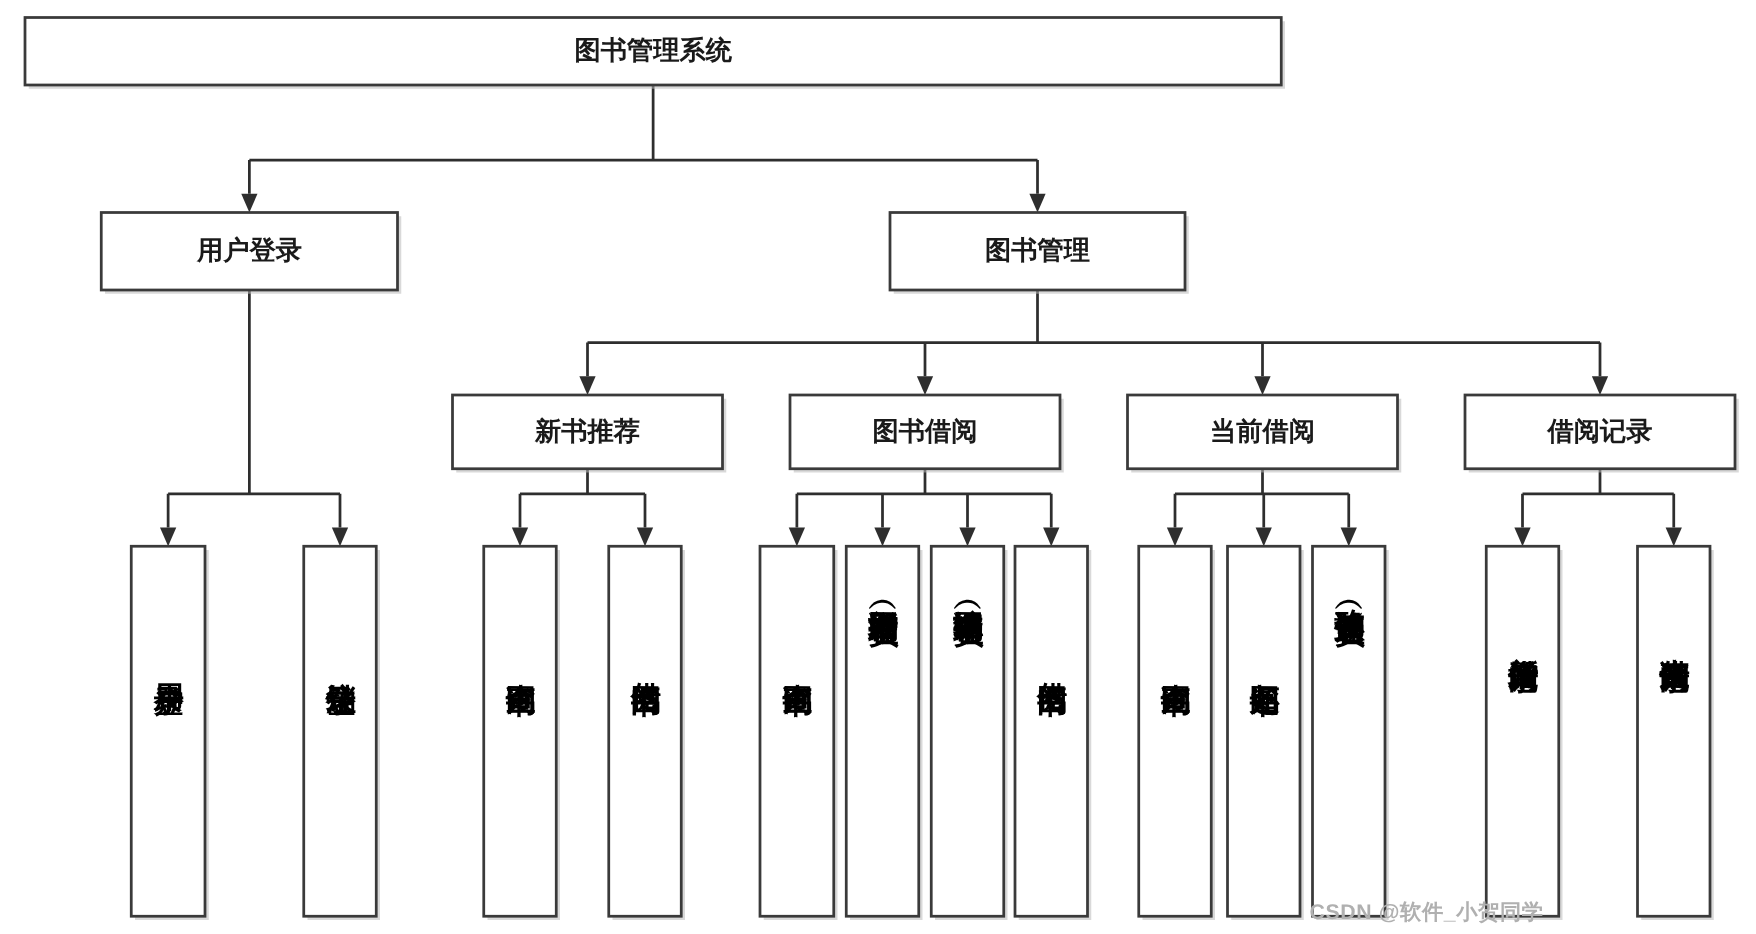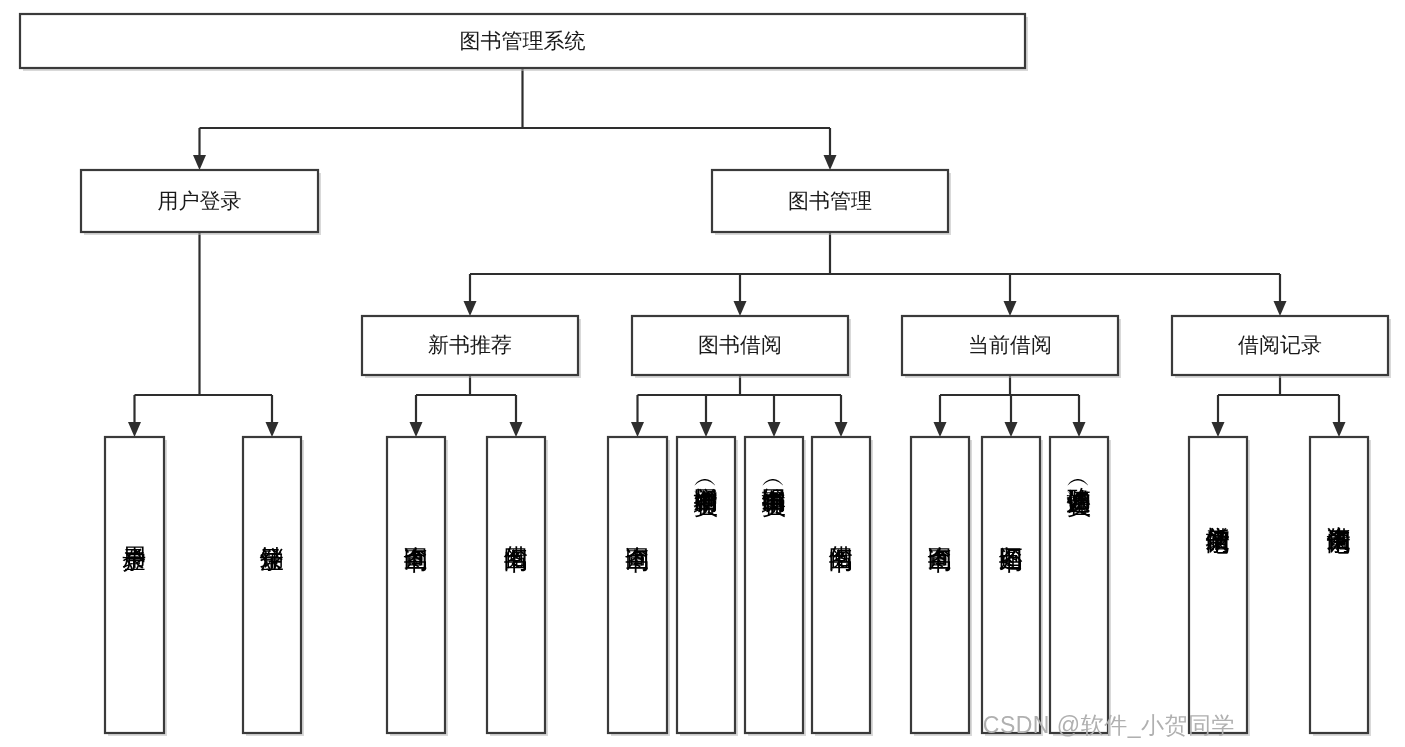--- a/index.html
+++ b/index.html
@@ -1,21 +1,21 @@
 <!DOCTYPE html>
 <html><head>
 <meta charset="utf-8">
 <style>
   html,body{margin:0;padding:0;background:#ffffff;}
   body{
     width:1405px;height:747px;
     font-family:"Liberation Sans","DejaVu Sans",sans-serif;
     overflow:hidden;
   }
-  #diagram-root{position:relative;width:1249px;height:747px;background:#fff;}
+  #diagram-root{position:relative;width:1249px;height:747px;background:#fff;font-weight:bold;}
   svg#flow{position:absolute;left:0;top:0;width:1405px;height:747px;display:block;}
 
   .node-box{
     fill:#ffffff;
     stroke:#3a3a3a;
     stroke-width:2.2;
   }
   .node-shadow{
     fill:#b9b9b9;
     stroke:none;
@@ -52,21 +52,21 @@
     display:flex;
     align-items:flex-start;
     justify-content:center;
     pointer-events:none;
   }
   .watermark{
     position:absolute;
     right:14px;
     bottom:6px;
     font-family:"Liberation Sans","DejaVu Sans",sans-serif;
-    font-size:23px;
+    font-size:17px;
     color:#b0b0b0;
     white-space:nowrap;
     letter-spacing:.5px;
   }
 </style>
 </head>
 <body>
 
 <div id="diagram-root">
   <svg id="flow" viewBox="0 0 1405 747">

